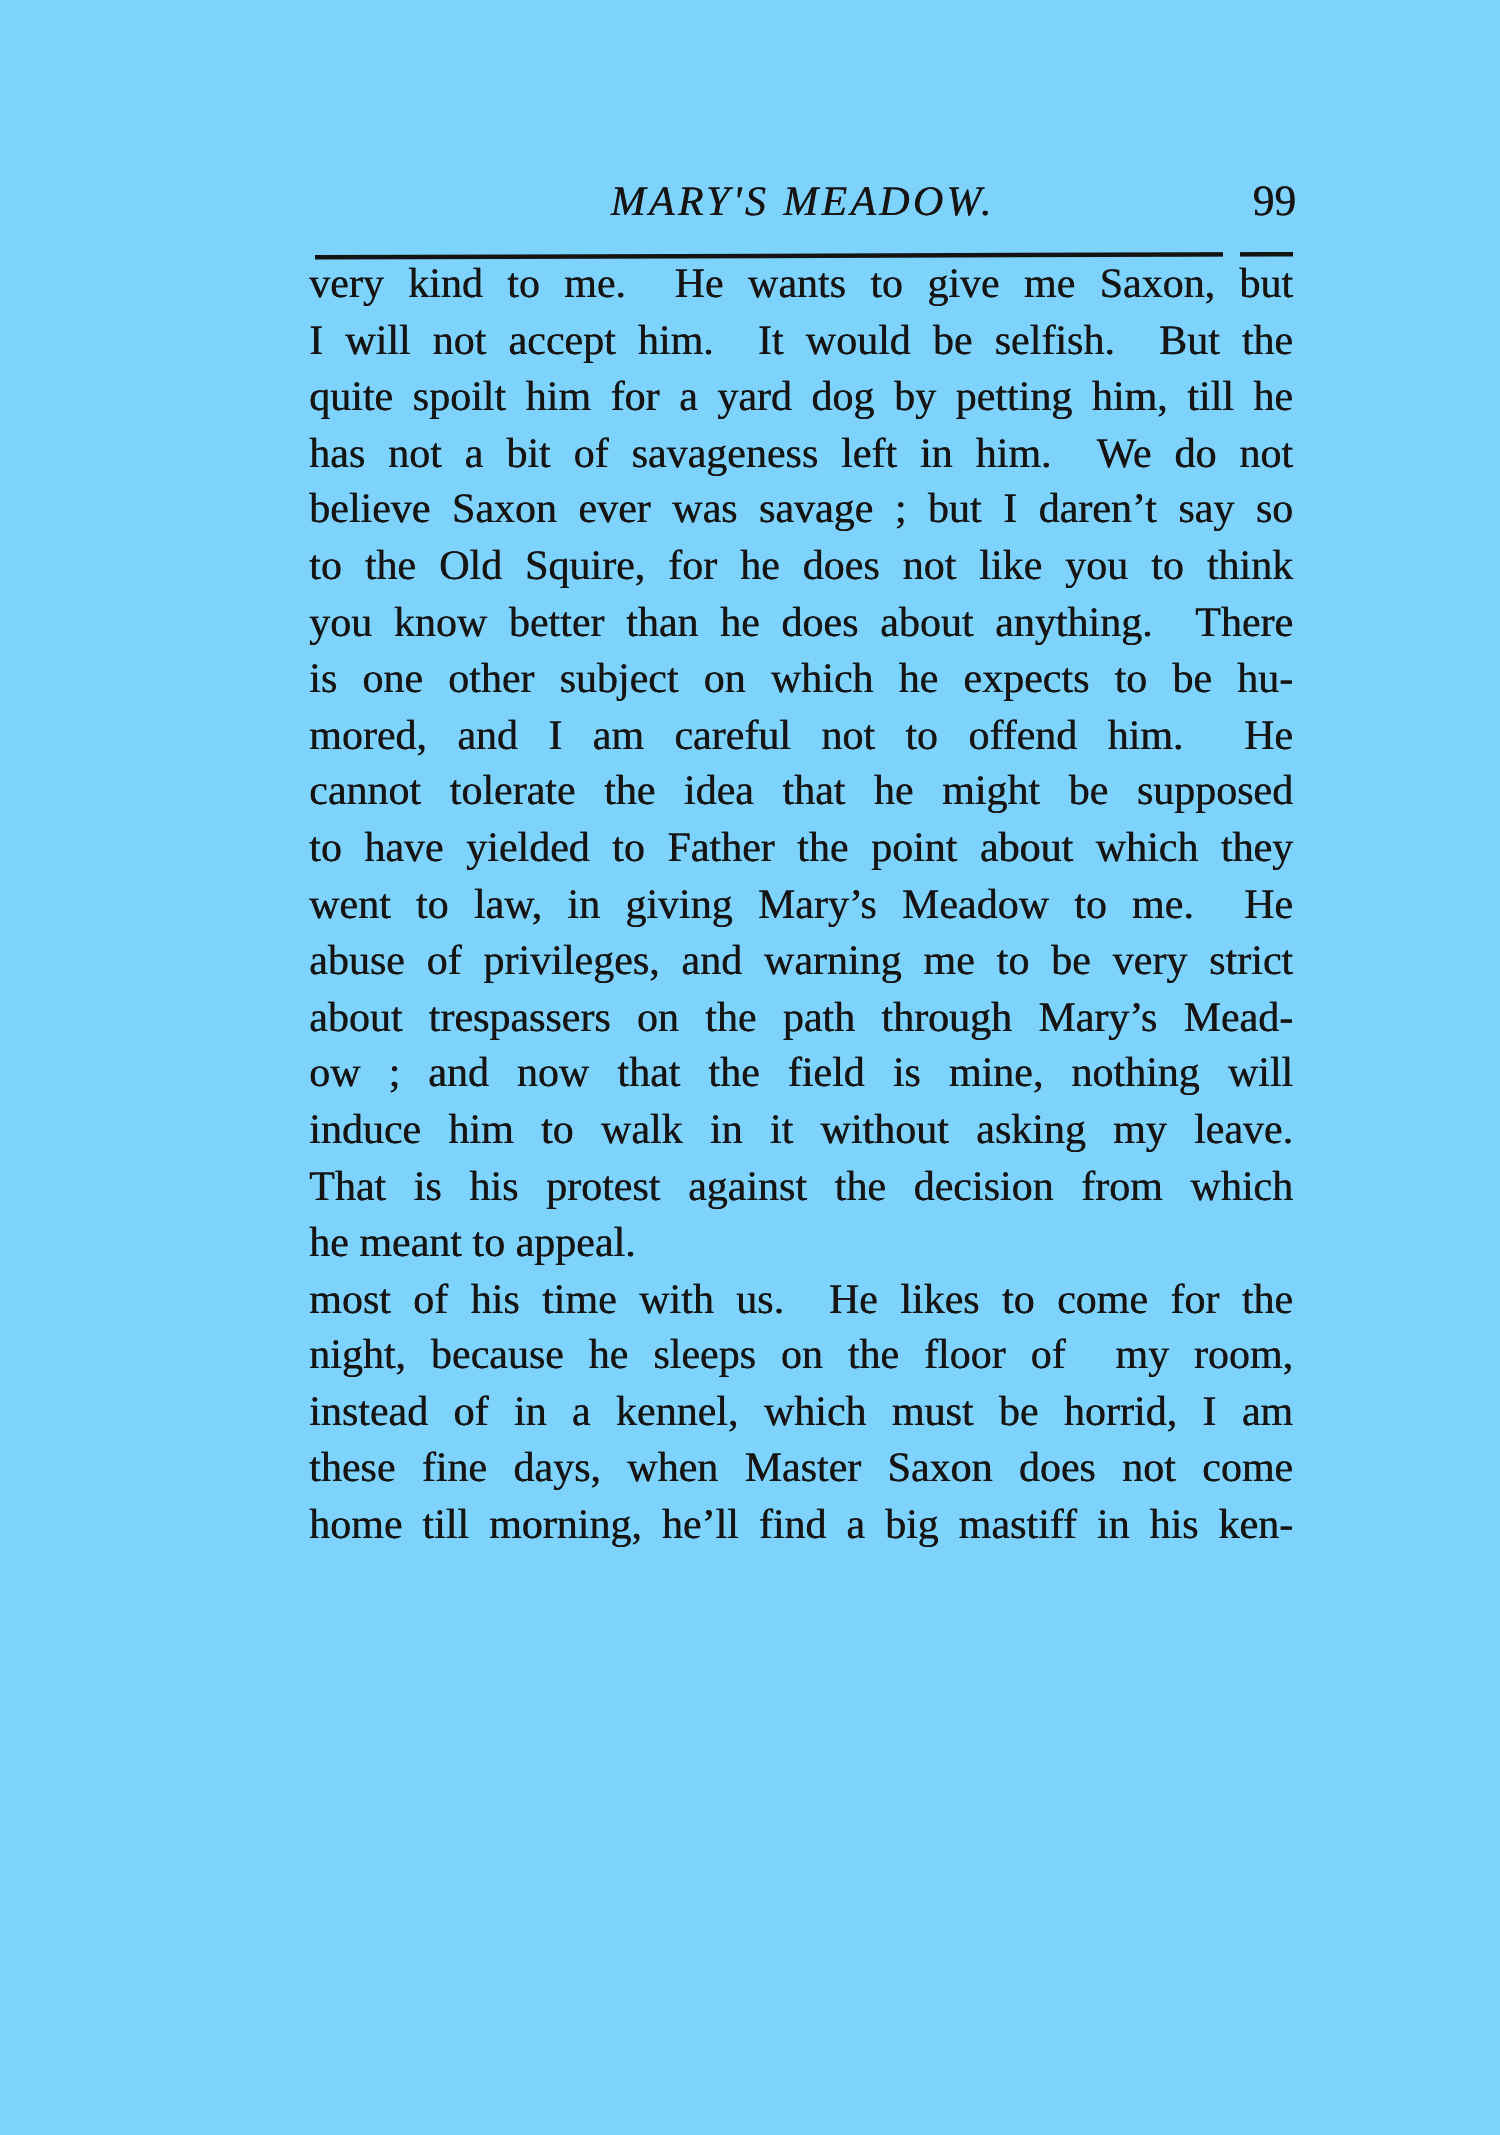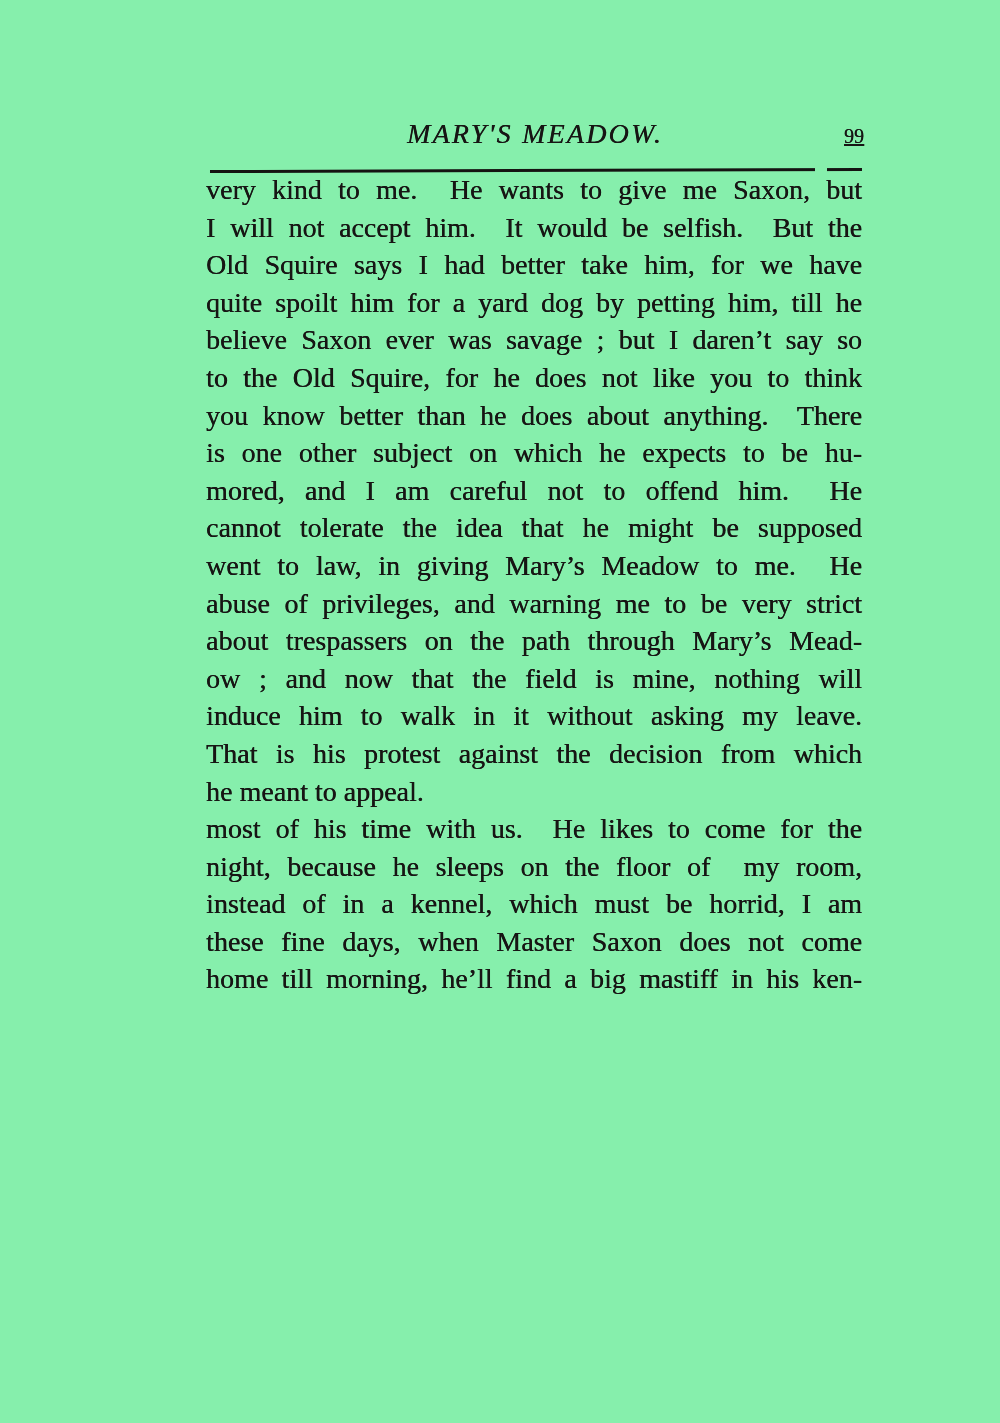--- a/index.html
+++ b/index.html
@@ -4,21 +4,21 @@
 <style>
   html, body {
     margin: 0;
     padding: 0;
     background: #ffffff;
   }
   .page {
     position: relative;
     width: 1000px;
     height: 1423px;
-    background: #86efac;
+    background: #7dd3fc;
     font-family: "Liberation Serif", serif;
     color: #171514;
     overflow: hidden;
   }
   .running-header {
     position: absolute;
     left: 206px;
     top: 118px;
     width: 658px;
     display: grid;
@@ -29,23 +29,22 @@
     grid-column: 2;
     font-style: italic;
     font-size: 28px;
     letter-spacing: 2.2px;
     white-space: nowrap;
     text-shadow: 0.35px 0 0 currentColor;
   }
   .page-number {
     grid-column: 3;
     justify-self: end;
-    font-size: 20px;
+    font-size: 29px;
     text-shadow: 0.3px 0 0 currentColor;
-    text-decoration: underline;
   }
   .header-rule {
     position: absolute;
     left: 210px;
     top: 169px;
     width: 652px;
     height: 4px;
     transform: rotate(-0.18deg);
     background: linear-gradient(
       to right,
@@ -88,28 +87,29 @@
   <div class="running-header">
     <span class="running-title">MARY'S MEADOW.</span>
     <span class="page-number">99</span>
   </div>
 
   <div class="header-rule"></div>
 
   <div class="body-text">
       <div class="line">very kind to me.  He wants to give me Saxon, but</div>
       <div class="line">I will not accept him.  It would be selfish.  But the</div>
-      <div class="line">Old Squire says I had better take him, for we have</div>
       <div class="line">quite spoilt him for a yard dog by petting him, till he</div>
+      <div class="line">has not a bit of savageness left in him.  We do not</div>
       <div class="line">believe Saxon ever was savage ; but I daren’t say so</div>
       <div class="line">to the Old Squire, for he does not like you to think</div>
       <div class="line">you know better than he does about anything.  There</div>
       <div class="line">is one other subject on which he expects to be hu-</div>
       <div class="line">mored, and I am careful not to offend him.  He</div>
       <div class="line">cannot tolerate the idea that he might be supposed</div>
+      <div class="line">to have yielded to Father the point about which they</div>
       <div class="line">went to law, in giving Mary’s Meadow to me.  He</div>
       <div class="line">abuse of privileges, and warning me to be very strict</div>
       <div class="line">about trespassers on the path through Mary’s Mead-</div>
       <div class="line">ow ; and now that the field is mine, nothing will</div>
       <div class="line">induce him to walk in it without asking my leave.</div>
       <div class="line">That is his protest against the decision from which</div>
       <div class="line para-end">he meant to appeal.</div>
       <div class="line">most of his time with us.  He likes to come for the</div>
       <div class="line">night, because he sleeps on the floor of  my room,</div>
       <div class="line">instead of in a kennel, which must be horrid, I am</div>

